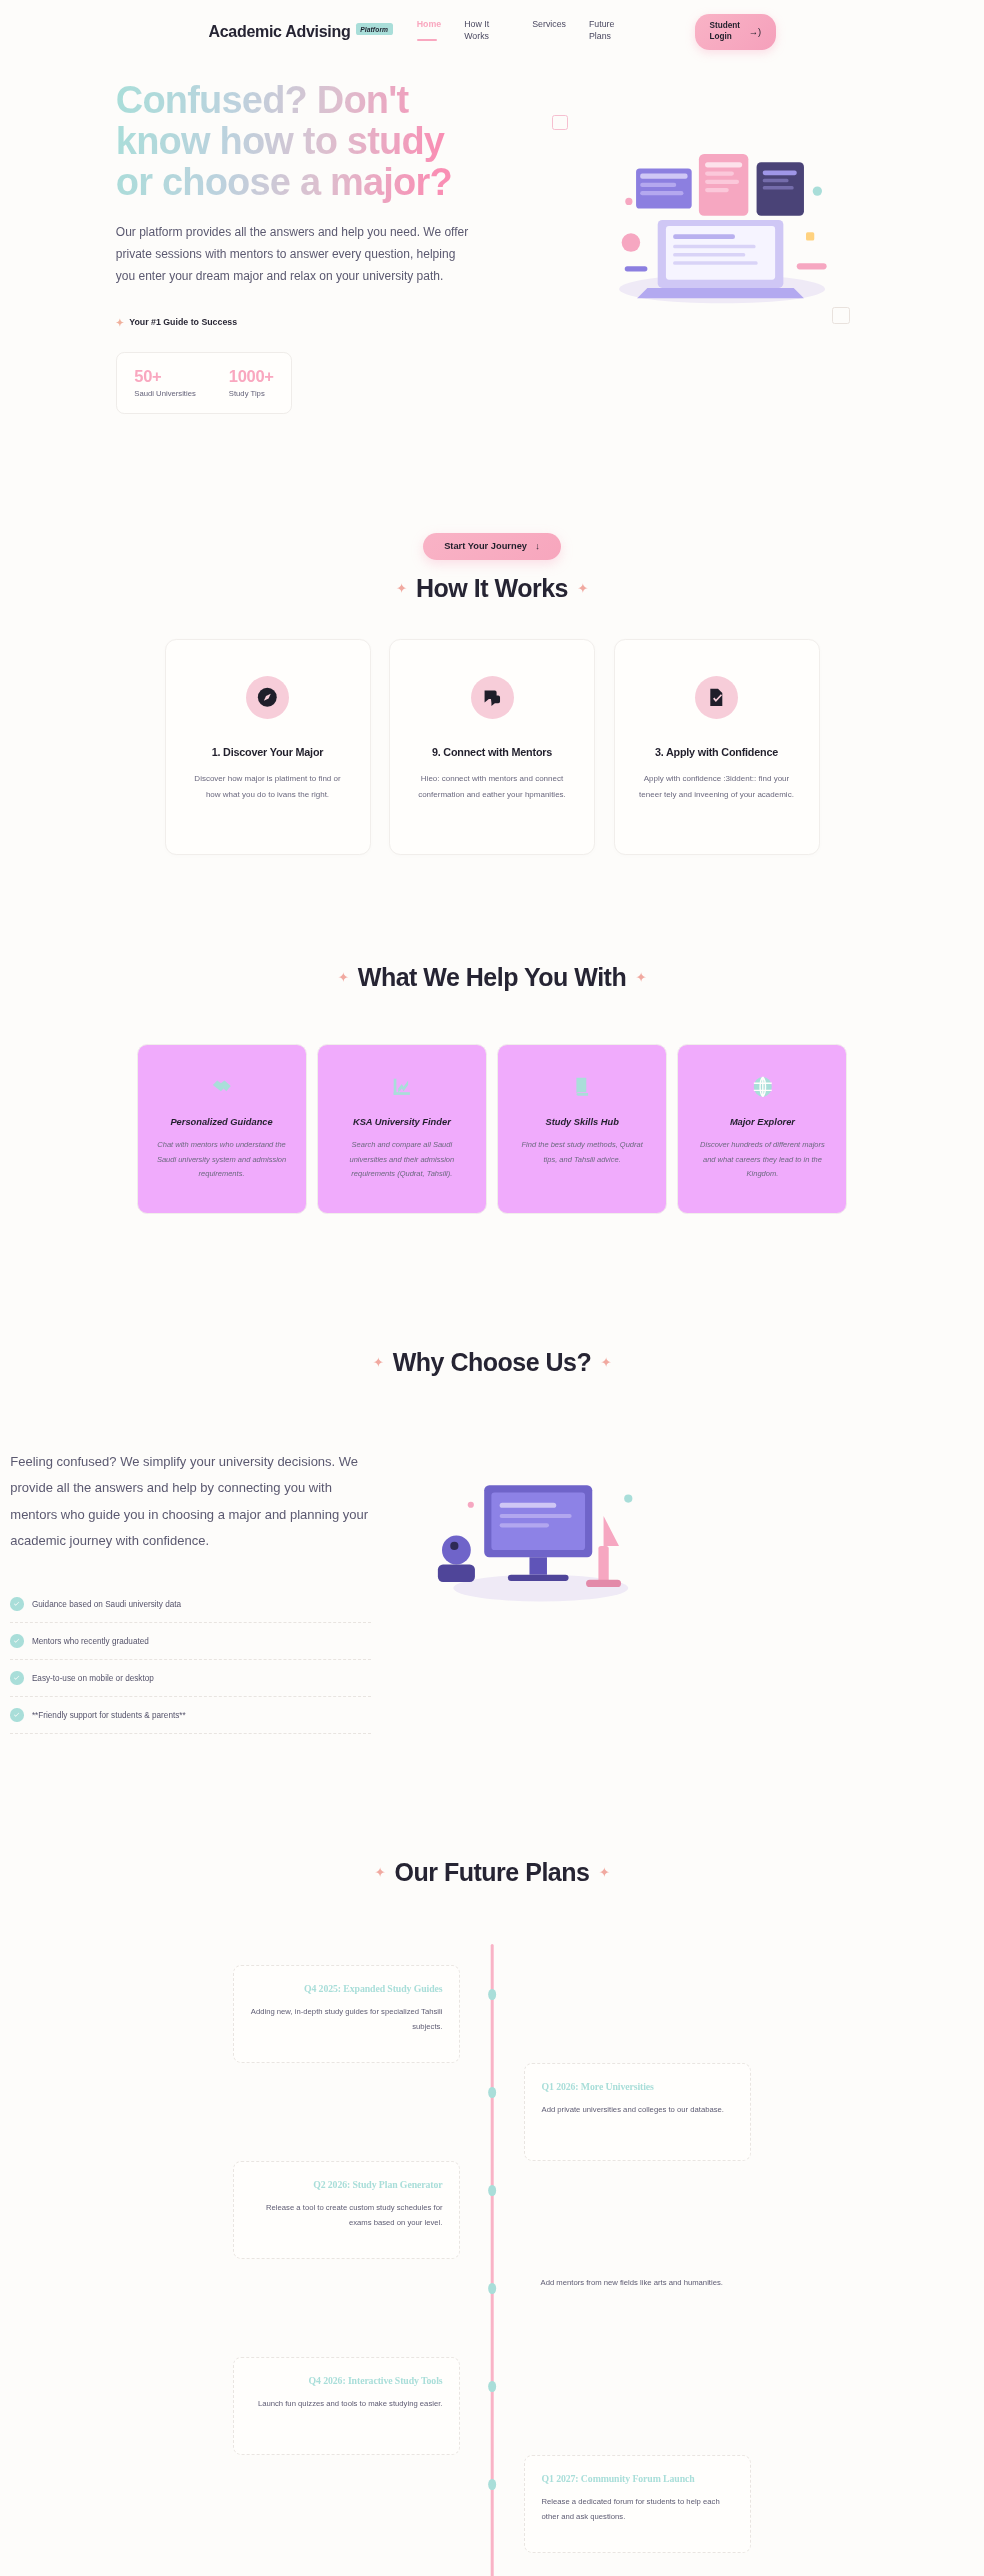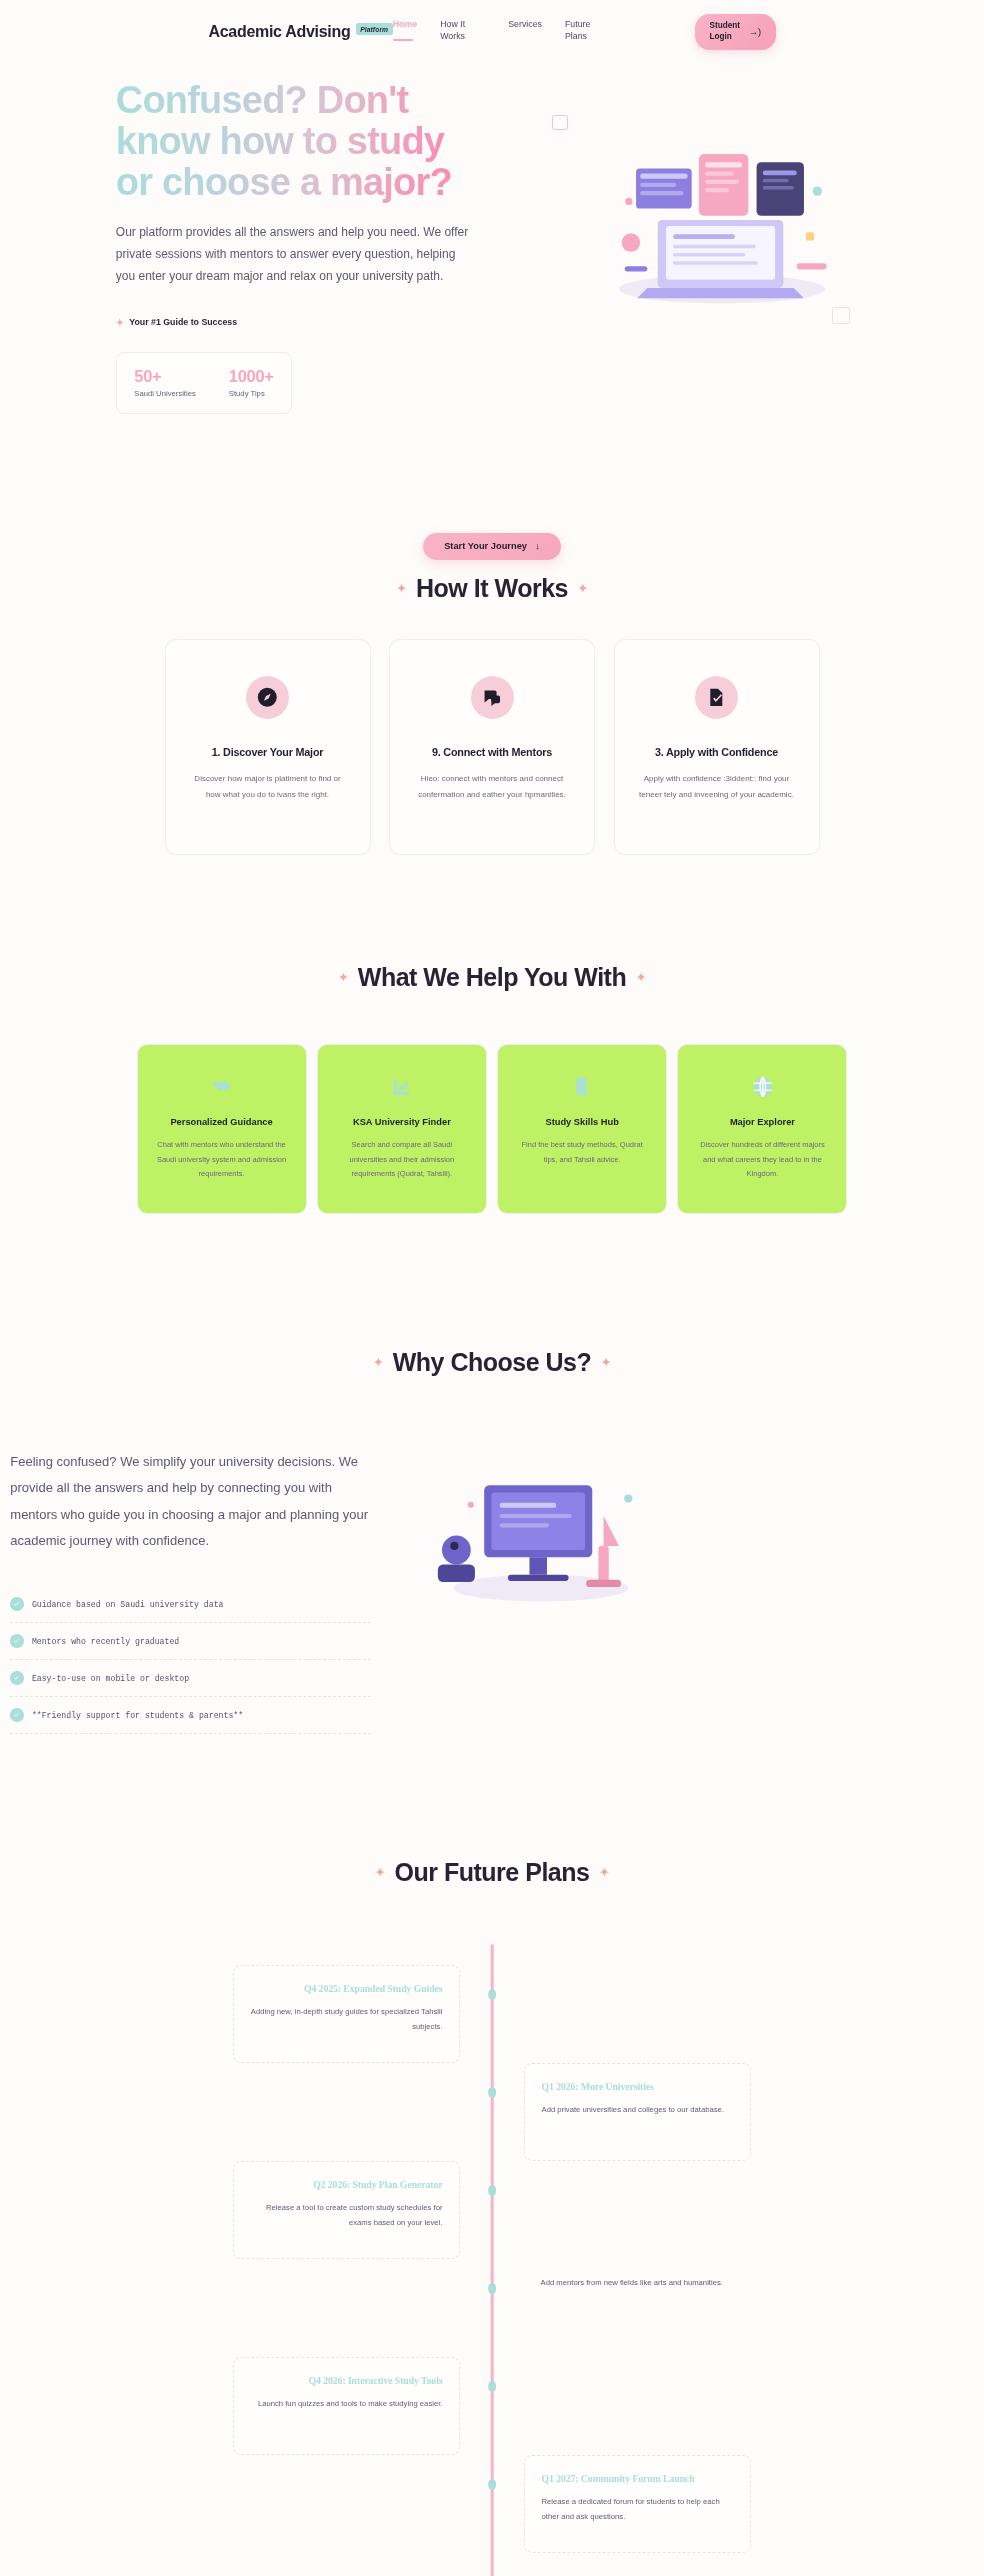--- a/index.html
+++ b/index.html
@@ -41,20 +41,21 @@
     font-weight: 700;
     font-style: italic;
     padding: 2.6px 4.6px;
     border-radius: 2.6px;
     letter-spacing: 0.1px;
   }
   .nav {
     display: flex;
     align-items: flex-start;
     gap: 23px;
+    margin-left: 24px;
     flex: 1;
   }
   .nav-item {
     font-size: 8.8px;
     font-weight: 500;
     color: #4a4860;
     line-height: 1.35;
     max-width: 45px;
     cursor: pointer;
     position: relative;
@@ -234,23 +235,24 @@
     display: flex;
     justify-content: center;
     gap: 10.3px;
     margin-top: 52px;
   }
   .feature-card {
     width: 170px;
     min-height: 170px;
     border: 0.5px solid #f1eeeb;
     border-radius: 10.3px;
-    background: #bef264;
+    background: #f0abfc;
     padding: 23px 17.5px 20.6px;
     text-align: center;
+    font-style: italic;
   }
   .feature-icon { height: 38px; margin-bottom: 11.3px; display:flex; align-items:center; justify-content:center;}
   .feature-icon svg { width: 21.6px; height: 21.6px; fill: #a9ded9; }
   .feature-title {
     font-size: 9.3px;
     font-weight: 800;
     color: #211f2c;
     margin-bottom: 11.3px;
   }
   .feature-desc { font-size: 7.5px; line-height: 1.95; color: #6b697f; }
@@ -263,21 +265,21 @@
     margin-top: 72px;
     align-items: flex-start;
   }
   .why-left { width: 371px; padding-left: 10.3px; }
   .why-para {
     font-size: 13px;
     line-height: 2.05;
     color: #5b5970;
     margin-bottom: 31px;
   }
-  .why-list { list-style: none; font-family: Liberation Mono, monospace; }
+  .why-list { list-style: none; }
   .why-item {
     display: flex;
     align-items: center;
     gap: 8.2px;
     padding: 11.3px 0;
     border-bottom: 0.5px dashed #e8e4e0;
     font-size: 8.2px;
     color: #54526a;
   }
   .check {

